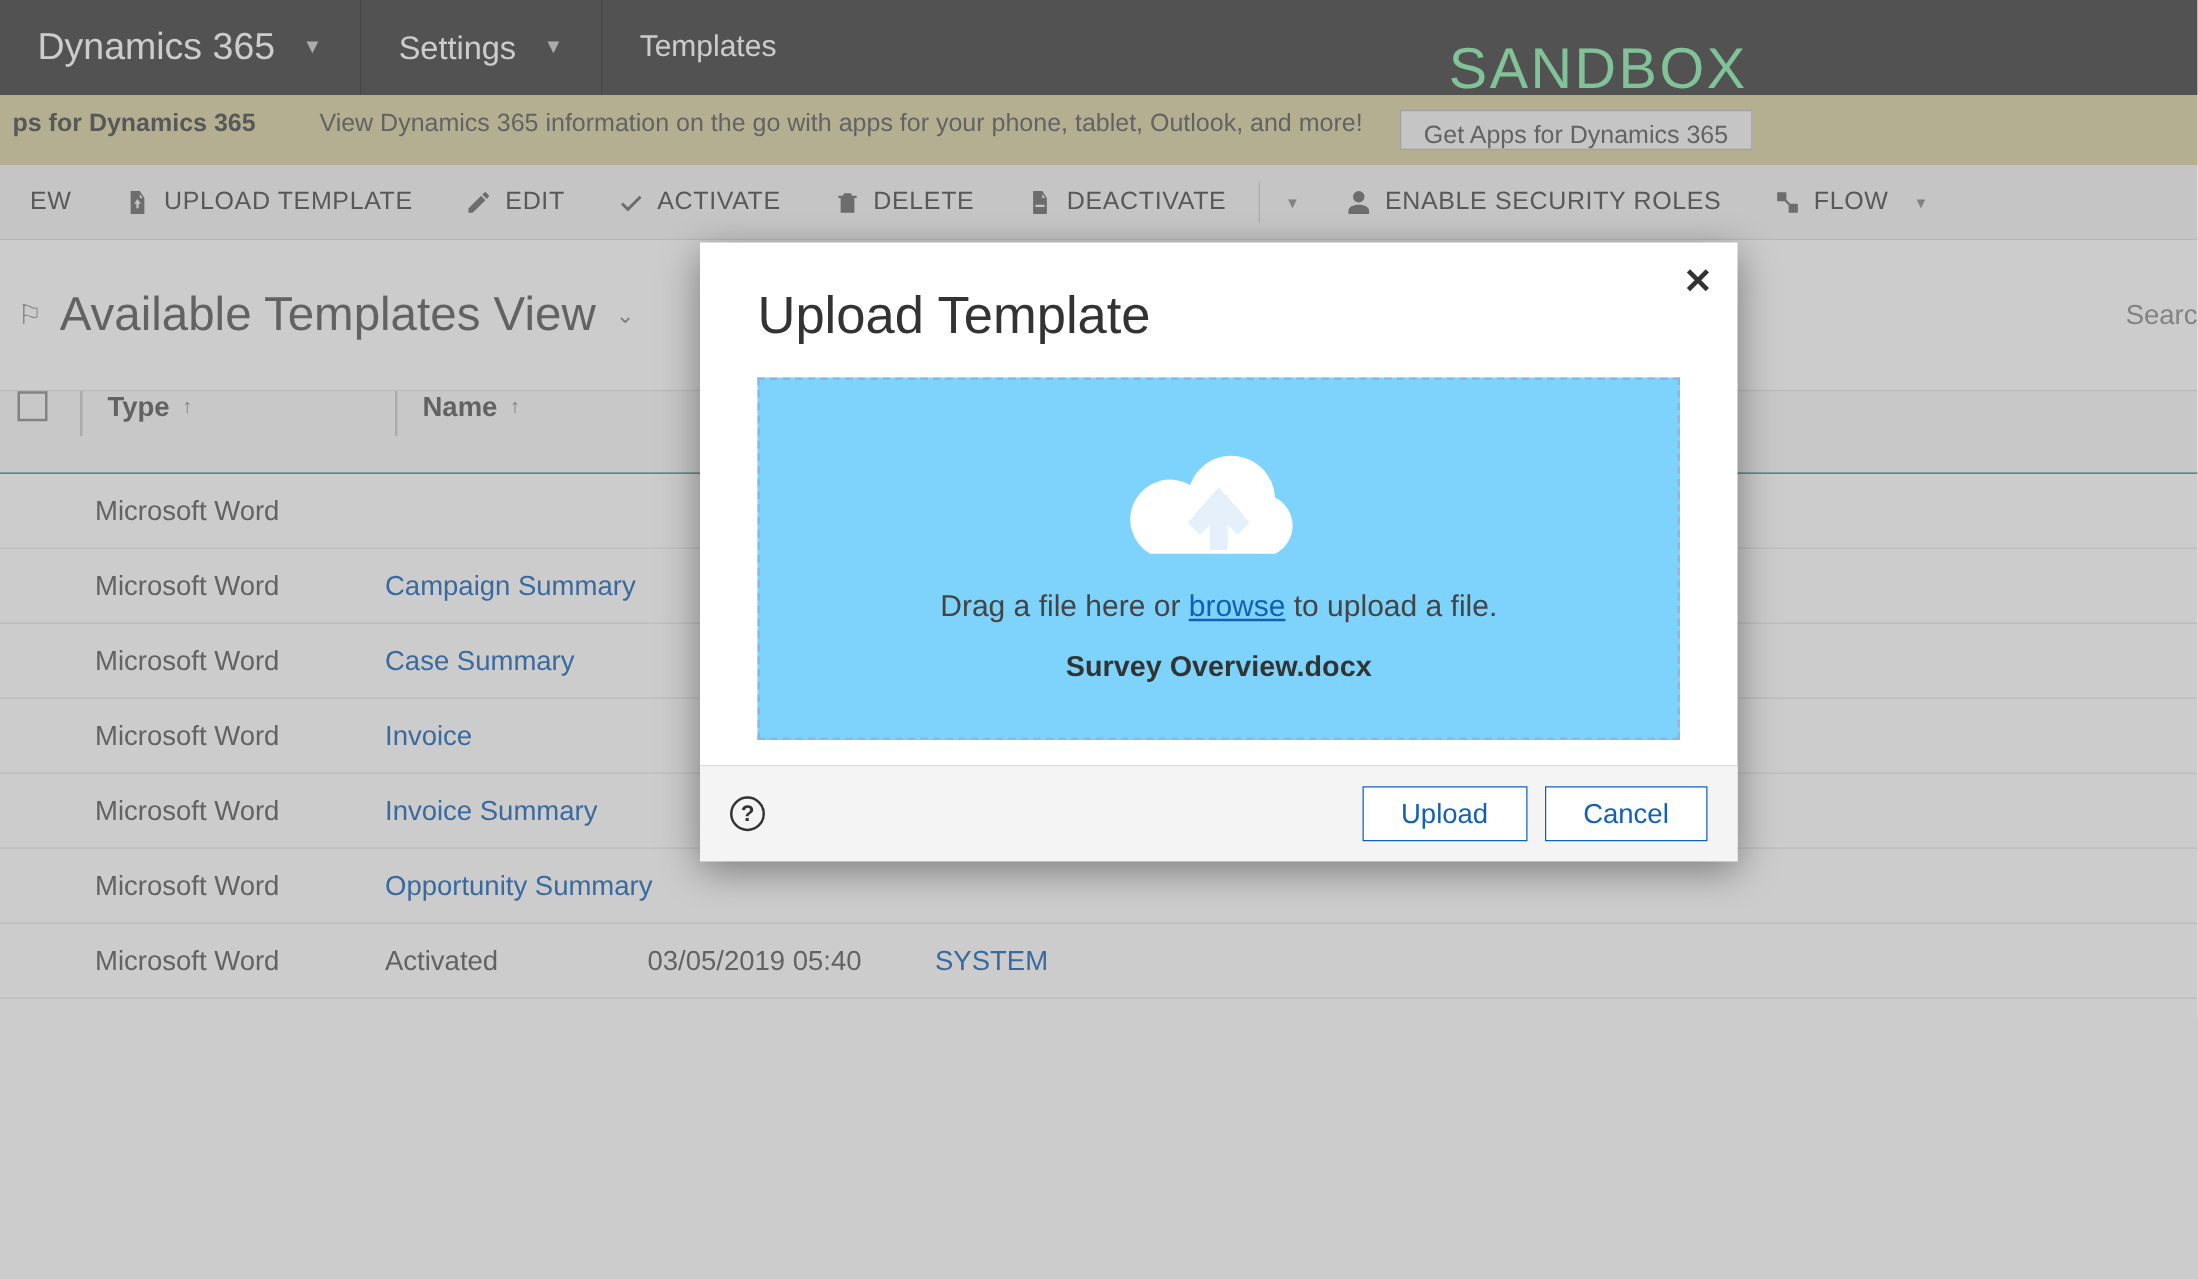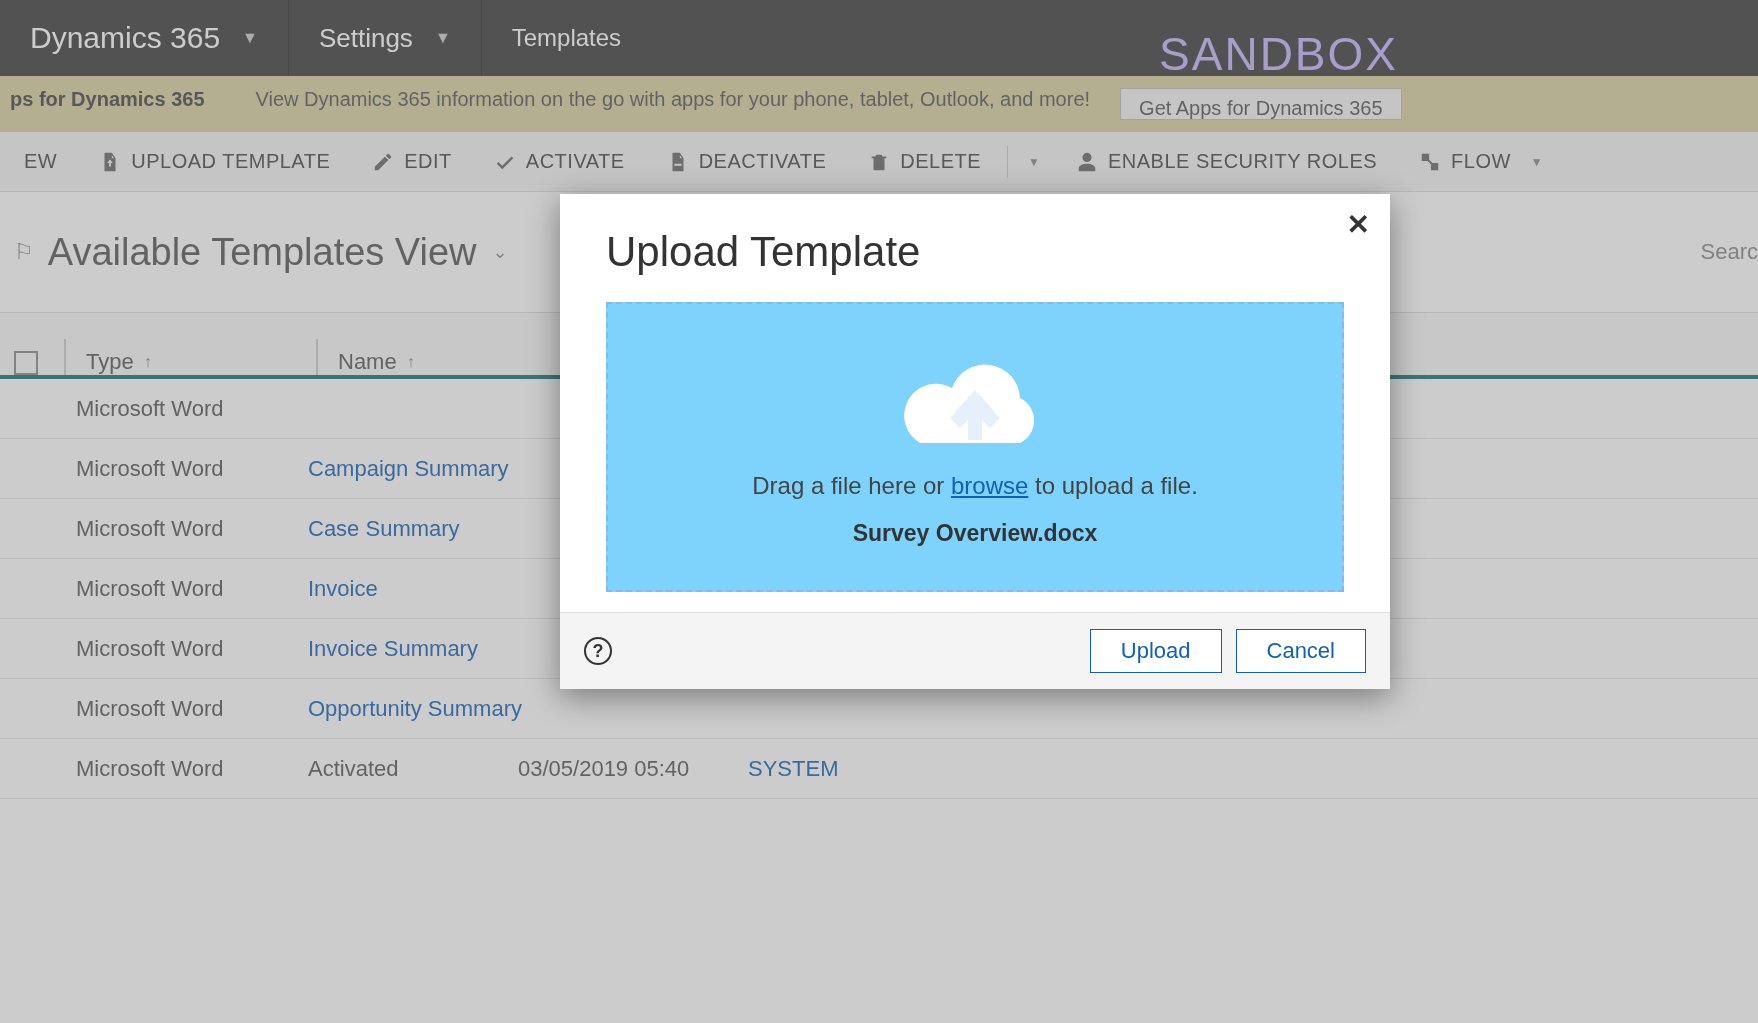--- a/index.html
+++ b/index.html
@@ -3,21 +3,21 @@
 <meta charset="utf-8">
 <style>
   * { box-sizing: border-box; margin: 0; padding: 0; }
   body { font-family: "Segoe UI", Arial, sans-serif; background: #fff; overflow: hidden; width: 1758px; height: 1023px; position: relative; }
   
   
   .topnav { background: #3b3b3b; height: 76px; display: flex; align-items: center; color: #fff; position: relative; }
   .topnav .navitem { display: flex; align-items: center; padding: 0 30px; height: 100%; border-right: 1px solid #2a2a2a; font-size: 26px; font-weight: 300; cursor: pointer; }
   .topnav .navitem .chev { margin-left: 22px; font-size: 16px; color: #ccc; }
   .topnav .brand { font-size: 30px; }
-  .topnav .sandbox { position: absolute; right: 360px; font-size: 46px; font-weight: 300; color: #c4b5fd; letter-spacing: 2px; margin-top: 32px; }
+  .topnav .sandbox { position: absolute; right: 360px; font-size: 46px; font-weight: 300; color: #86efac; letter-spacing: 2px; margin-top: 32px; }
   
   
   .apps-banner { background: #d9d1a0; height: 56px; display: flex; padding: 12px 10px; font-size: 20px; color: #444; }
   .apps-banner .b-title { font-weight: 600; margin-right: 24px; }
   .apps-banner .b-desc { color: #555; margin-left: 27px; }
   .apps-banner .b-btn { margin-left: 30px; background: #f4f4f4; border: 1px solid #bbb; padding: 8px 18px; font-size: 20px; color: #555; cursor: pointer; }
   
   
   .cmdbar { background: #f4f4f4; height: 60px; border-bottom: 1px solid #ddd; display: flex; align-items: center; padding: 0 8px; gap: 10px; color: #444; }
   .cmdbar .cmd { display: flex; align-items: center; gap: 10px; padding: 0 16px; height: 100%; font-size: 20px; font-weight: 400; cursor: pointer; letter-spacing: 0.5px; }
@@ -27,21 +27,21 @@
   
   
   .viewheader { height: 120px; display: flex; align-items: center; padding: 0 14px; color: #555; position: relative; background:#fff; }
   .viewheader .pin { font-size: 22px; color: #888; margin-right: 14px; }
   .viewheader .title { font-size: 38px; font-weight: 300; color: #555; }
   .viewheader .vchev { font-size: 18px; color: #888; margin-left: 16px; }
   .viewheader .search { position: absolute; right: 0; font-size: 22px; color: #888; }
   
   
   .grid { border-top: 1px solid #ddd; }
-  .ghead { display: flex; align-items: flex-end; height: 66px; border-bottom: 4px solid #0f766e; padding: 0 14px; color: #555; font-size: 22px; background:#f8f8f8; }
+  .ghead { display: flex; align-items: flex-start; height: 66px; border-bottom: 1px solid #0f766e; padding: 0 14px; color: #555; font-size: 22px; background:#f8f8f8;font-weight:bold; }
   .ghead .chk { width: 24px; height: 24px; border: 2px solid #888; margin-right: 26px; }
   .ghead .divv { width: 2px; height: 36px; background: #ccc; margin-right: 20px; }
   .ghead .col { display: flex; align-items: center; gap: 10px; }
   .ghead .col .arrow { font-size: 16px; color: #888; }
   .ghead .col.type { width: 230px; }
   .ghead .col.name { width: 360px; }
   
   .grow { display: flex; align-items: center; height: 60px; border-bottom: 1px solid #e5e5e5; padding: 0 14px; font-size: 22px; color: #555; }
   .grow .spacer { width: 50px; }
   .grow .c-type { width: 244px; color: #555; padding-left:12px; }
@@ -111,29 +111,29 @@
     <span>EDIT</span>
   </div>
   <div class="cmd">
     <svg class="ico" viewBox="0 0 24 24">
         <path d="M9 16.2l-4.2-4.2L3 13.8 9 19.8 21 7.8l-1.8-1.8z"></path>
       </svg>
     <span>ACTIVATE</span>
   </div>
   <div class="cmd">
     <svg class="ico" viewBox="0 0 24 24">
+        <path d="M6 7h12v14H6zM9 4h6l1 2h4v2H4V6h4z"></path>
+      </svg>
+    <span>DELETE</span>
+  </div>
+  <div class="cmd">
+    <svg class="ico" viewBox="0 0 24 24">
         <path d="M14 2H6v20h12V8l-4-6zm0 2.5L16.5 8H14V4.5zM8 14h8v2H8z"></path>
       </svg>
     <span>DEACTIVATE</span>
-  </div>
-  <div class="cmd">
-    <svg class="ico" viewBox="0 0 24 24">
-        <path d="M6 7h12v14H6zM9 4h6l1 2h4v2H4V6h4z"></path>
-      </svg>
-    <span>DELETE</span>
   </div>
   <div class="sep"></div>
   <span class="drop">▼</span>
   <div class="cmd">
     <svg class="ico" viewBox="0 0 24 24">
         <path fill="#3a78c4" d="M12 2a5 5 0 0 1 5 5 5 5 0 0 1-5 5 5 5 0 0 1-5-5 5 5 0 0 1 5-5zm0 12c5 0 9 2 9 5v3H3v-3c0-3 4-5 9-5z"></path>
       </svg>
     <span>ENABLE SECURITY ROLES</span>
   </div>
   <div class="cmd">

